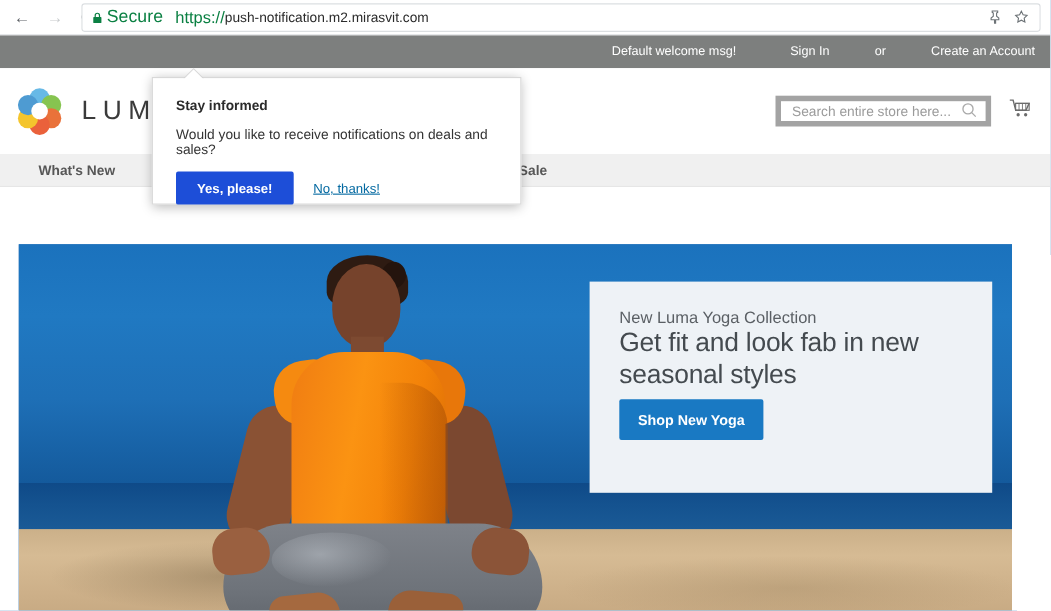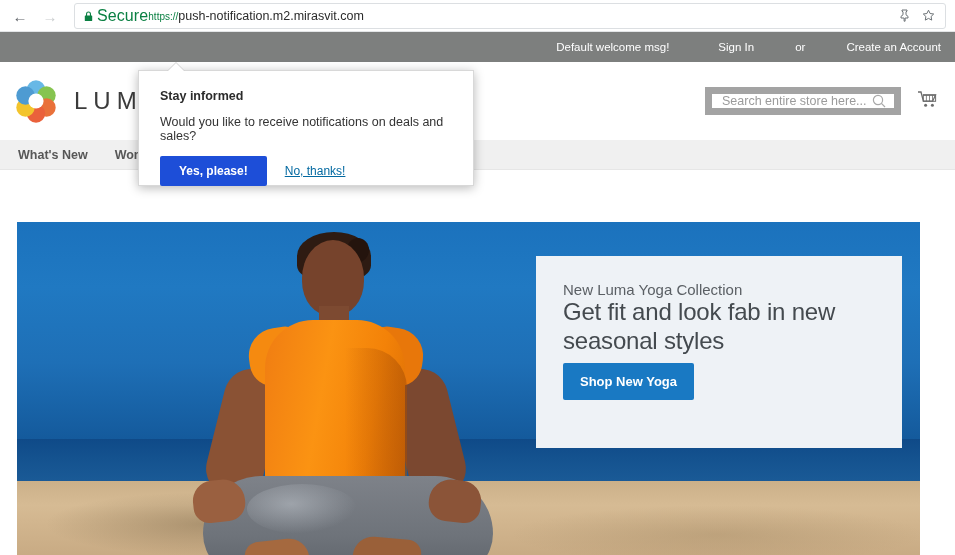--- a/index.html
+++ b/index.html
@@ -27,21 +27,21 @@
   .omnibox {
     position: absolute; left: 74px; top: 3px;
     width: 872px; height: 26px;
     border: 1px solid #dcdfe2; border-radius: 3px;
     background: #fff;
     display: flex; align-items: center;
     padding: 0 8px 0 9px;
   }
   .lock-icon { color: #0b8043; font-size: 10px; margin-right: 4px; display:flex; align-items:center;}
   .secure-text { color: #0b8043; font-size: 16px; letter-spacing: .1px; }
-  .url-scheme { color: #0b8043; font-size: 10px; margin-left: 0; }
+  .url-scheme { color: #0b8043; font-size: 15px; margin-left: 11px; }
   .url-host { color: #2b2b2b; font-size: 12.5px; }
   .omni-right { margin-left: auto; display: flex; align-items: center; gap: 12px; padding-right: 2px;}
   .omni-icon { color: #6d7377; font-size: 13px; line-height: 1; }
   .chrome-divider {
     position: absolute; left:0; top: 31px; width: 955px; height: 1px; background: #e3e5e7;
   }
 
   
   .page { position: absolute; left: 0; top: 32px; width: 955px; height: 523px; background: #fff; overflow: hidden; }
 
@@ -64,35 +64,35 @@
   .logo-wrap { display: flex; align-items: center; padding-left: 14px; }
   .logo-mark { width: 44px; height: 44px; position: relative; }
   .logo-text {
     margin-left: 16px; font-size: 24px; letter-spacing: 6px;
     color: #3b3b3b; font-weight: 400;
   }
   .header-right {
     margin-left: auto; display: flex; align-items: center; padding-right: 16px; gap: 16px;
   }
   .search-box {
-    width: 196px; height: 28px; border: 7px solid #a3a3a3; background: #fff;
-    display: flex; align-items: flex-start; padding: 0 8px 0 10px;
+    width: 196px; height: 28px; border: 5px solid #a3a3a3; background: #fff;
+    display: flex; align-items: center; padding: 0 8px 0 10px;
   }
   .search-ph { font-size: 12.5px; color: #9b9b9b; flex: 1; }
   .search-ico { color: #a9a9a9; font-size: 13px; }
   .cart-ico { color: #6c6c6c; font-size: 19px; line-height: 1; }
 
   .main-nav {
     position: relative; width: 955px; height: 30px;
     background: #f0f0f0;
     display: flex; align-items: center;
     padding-left: 18px; gap: 27px;
     border-bottom: 1px solid #e6e6e6;
   }
-  .nav-item { font-size: 12.5px; color: #575757; font-weight: bold; white-space: nowrap; }
+  .nav-item { font-size: 12.5px; color: #575757; font-weight: bold; white-space: nowrap; margin-left: 17px; }
 
   
   .hero {
     position: absolute; left: 17px; top: 190px;
     width: 903px; height: 355px;
     overflow: hidden;
     background: #1f6cb5;
   }
   .sky {
     position: absolute; left:0; top:0; width: 100%; height: 61%;

